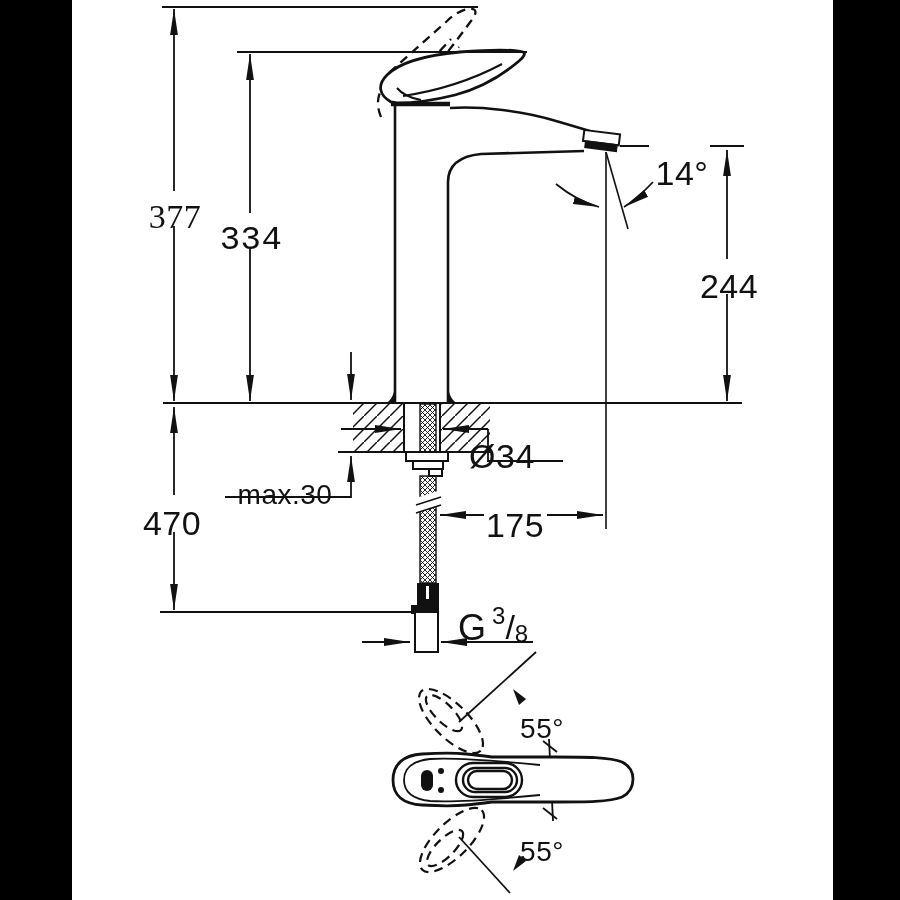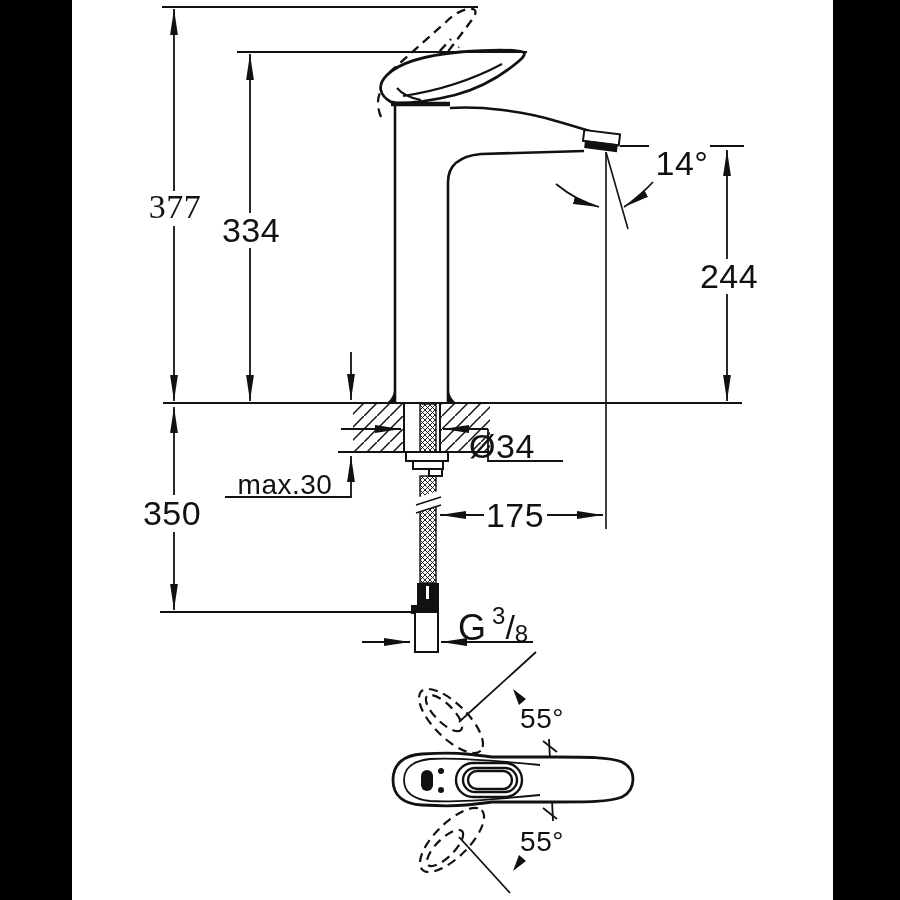--- a/index.html
+++ b/index.html
@@ -3,21 +3,21 @@
 <meta charset="utf-8">
 <style>
   html,body{margin:0;padding:0;background:#fff;}
   .stage{position:relative;width:900px;height:900px;background:#ffffff;overflow:hidden;
          font-family:"Liberation Sans",sans-serif;color:#111;}
   .bar{position:absolute;top:0;height:900px;background:#000;}
   .bar.left{left:0;width:72px;}
   .bar.right{left:833px;width:67px;}
   svg.art{position:absolute;left:0;top:0;}
   .lbl{position:absolute;transform:translate(-50%,-50%);white-space:nowrap;
-       color:#111;letter-spacing:0.5px;line-height:1;}
+       color:#111;letter-spacing:0.5px;line-height:1;margin-top:10px;}
   .s34{font-size:34px;}
   .s38{font-size:28px;}
   .s30{font-size:28px;}
   .thread{position:absolute;left:458px;top:604px;height:44px;display:flex;
           align-items:flex-start;color:#111;}
   .thread .g{font-size:36px;line-height:1;padding-top:6px;}
   .thread .sup{font-size:24px;line-height:1;padding-top:0px;margin-left:6px;}
   .thread .sl{font-size:34px;line-height:1;padding-top:6px;}
   .thread .sub{font-size:24px;line-height:1;padding-top:18px;}
 </style>
@@ -163,24 +163,24 @@
         <rect x="463" y="768" width="54" height="24" rx="12"></rect>
         <rect x="468" y="771" width="44" height="18" rx="9"></rect>
       </g>
       <rect x="421" y="770" width="12" height="21" rx="6" fill="#111"></rect>
       <circle cx="441" cy="771" r="3" fill="#111"></circle>
       <circle cx="441" cy="790" r="3" fill="#111"></circle>
     </g>
   </svg>
 
   <div class="lbl s34" style="left:175px;top:207px;font-family:Liberation Serif, serif;">377</div>
-  <div class="lbl s34" style="left:251px;top:230px;">334</div>
+  <div class="lbl s34" style="left:251px;top:230px;font-family:Liberation Mono, monospace;">334</div>
   <div class="lbl s34" style="left:729px;top:276px;text-align:center;">244</div>
   <div class="lbl s34" style="left:682px;top:163px;">14°</div>
-  <div class="lbl s34" style="left:172px;top:513px;">350</div>
+  <div class="lbl s34" style="left:172px;top:513px;">470</div>
   <div class="lbl s30" style="left:285px;top:485px;">max.30</div>
   <div class="lbl s34" style="left:502px;top:446px;">Ø34</div>
   <div class="lbl s34" style="left:515px;top:515px;">175</div>
   <div class="lbl s38" style="left:542px;top:719px;">55°</div>
   <div class="lbl s38" style="left:542px;top:842px;">55°</div>
 
   <div class="thread">
     <span class="g">G</span>
     <span class="sup">3</span>
     <span class="sl">/</span>

